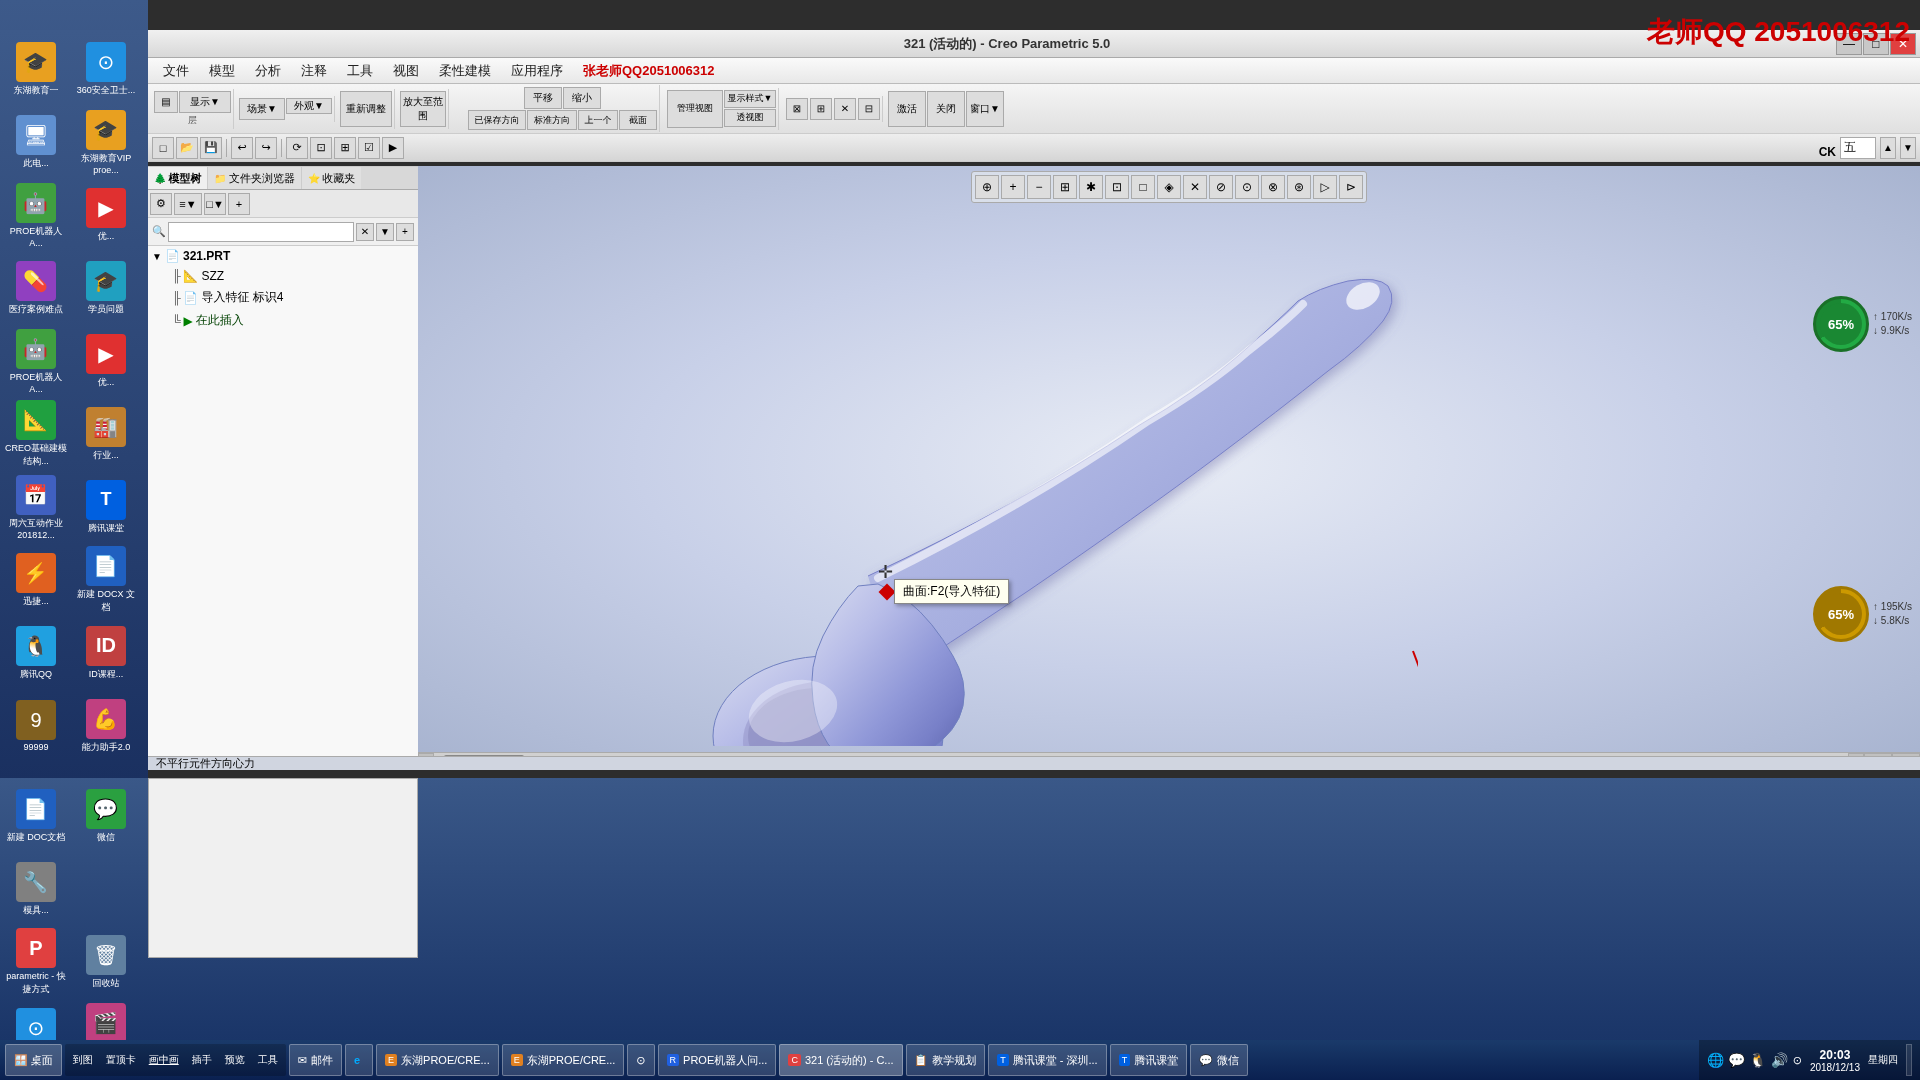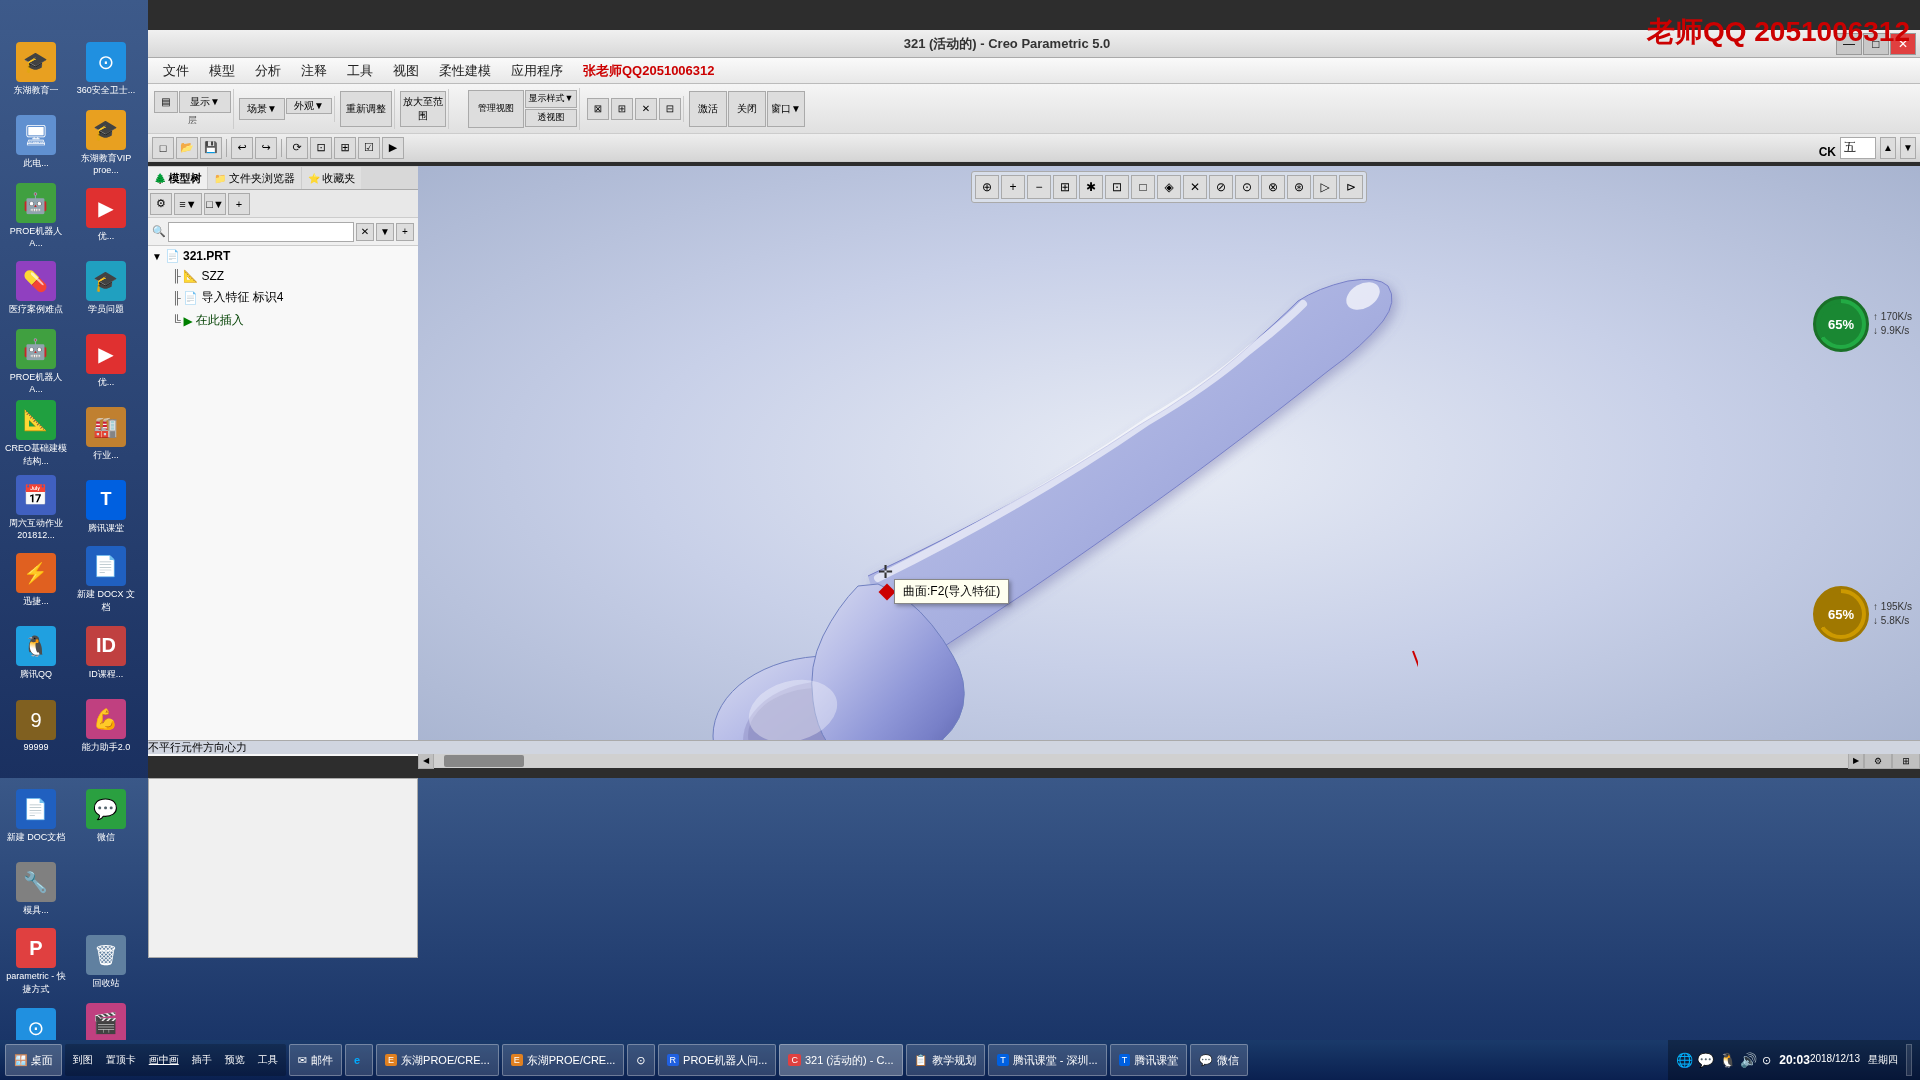--- a/index.html
+++ b/index.html
@@ -191,20 +191,32 @@
   </div>
 
   <div style="display:flex;flex-direction:column;align-items:center;padding:2px;border-right:1px solid #ccc;margin-right:2px;">
     <button style="width:52px;height:36px;background:#ddd;border:1px solid #aaa;font-size:10px;cursor:pointer;">重新调整</button>
   </div>
 
   <div style="display:flex;flex-direction:column;align-items:center;padding:2px;border-right:1px solid #ccc;margin-right:16px;">
     <button style="width:46px;height:36px;background:#ddd;border:1px solid #aaa;font-size:10px;cursor:pointer;">放大至范围</button>
   </div>
 
+  <div style="display:flex;flex-direction:column;align-items:center;padding:2px;border-right:1px solid #ccc;margin-right:4px;">
+    <div style="display:flex;gap:1px;">
+      <button style="width:38px;height:22px;background:#ddd;border:1px solid #aaa;font-size:10px;cursor:pointer;">平移</button>
+      <button style="width:38px;height:22px;background:#ddd;border:1px solid #aaa;font-size:10px;cursor:pointer;">缩小</button>
+    </div>
+    <div style="display:flex;gap:1px;margin-top:1px;">
+      <button style="width:58px;height:20px;background:#ddd;border:1px solid #aaa;font-size:9px;cursor:pointer;">已保存方向</button>
+      <button style="width:50px;height:20px;background:#ddd;border:1px solid #aaa;font-size:9px;cursor:pointer;">标准方向</button>
+      <button style="width:40px;height:20px;background:#ddd;border:1px solid #aaa;font-size:9px;cursor:pointer;">上一个</button>
+      <button style="width:38px;height:20px;background:#ddd;border:1px solid #aaa;font-size:9px;cursor:pointer;">截面</button>
+    </div>
+  </div>
 
   <div style="display:flex;gap:1px;padding:2px;border-right:1px solid #ccc;margin-right:4px;">
     <button style="width:56px;height:38px;background:#ddd;border:1px solid #aaa;font-size:9px;cursor:pointer;">管理视图</button>
     <div style="display:flex;flex-direction:column;gap:1px;">
       <button style="width:52px;height:18px;background:#ddd;border:1px solid #aaa;font-size:9px;cursor:pointer;">显示样式▼</button>
       <button style="width:52px;height:18px;background:#ddd;border:1px solid #aaa;font-size:9px;cursor:pointer;">透视图</button>
     </div>
   </div>
 
   <div style="display:flex;gap:2px;padding:2px;border-right:1px solid #ccc;margin-right:4px;">
@@ -403,21 +415,21 @@
 
 <div style="position:absolute;top:752px;left:418px;width:1502px;height:16px;background:#d0d0d0;border-top:1px solid #aaa;display:flex;align-items:center;">
   <button style="width:16px;height:16px;background:#c0c0c0;border:1px solid #aaa;font-size:8px;cursor:pointer;">◀</button>
   <div style="width:80px;height:12px;background:#888;border-radius:2px;margin-left:10px;cursor:pointer;"></div>
   <div style="flex:1;"></div>
   <button style="width:16px;height:16px;background:#c0c0c0;border:1px solid #aaa;font-size:8px;cursor:pointer;">▶</button>
   <button style="width:28px;height:16px;background:#c0c0c0;border:1px solid #aaa;font-size:9px;cursor:pointer;">⚙</button>
   <button style="width:28px;height:16px;background:#c0c0c0;border:1px solid #aaa;font-size:9px;cursor:pointer;">⊞</button>
 </div>
 
-<div style="position:absolute;top:740px;left:148px;width:1772px;height:14px;background:#d0d5e0;border-top:1px solid #aaa;display:flex;align-items:center;padding:0 0;font-size:11px;">
+<div style="position:absolute;top:756px;left:148px;width:1772px;height:14px;background:#d0d5e0;border-top:1px solid #aaa;display:flex;align-items:center;padding:0 8px;font-size:11px;">
   <span>不平行元件方向心力</span>
 </div>
 
 <div style="position:absolute;top:778px;left:0;width:1920px;height:262px;background:linear-gradient(to bottom,#3a5888,#1a3568);">
 
   <div style="position:absolute;top:0;left:0;width:148px;height:262px;background:linear-gradient(to bottom,#3a5888,#1a3568);display:flex;flex-direction:column;padding:2px;gap:1px;">
     <div class="icon-pair">
       <div class="di">
         <div class="di-img" style="background:#2060c0;">📄</div>
         <span>新建 DOC文档</span>
@@ -522,20 +534,20 @@
   </button>
 
   <div id="taskbar-right">
     <div style="display:flex;gap:4px;align-items:center;">
       <span style="font-size:14px;cursor:pointer;">🌐</span>
       <span style="font-size:14px;cursor:pointer;">💬</span>
       <span style="font-size:14px;cursor:pointer;">🐧</span>
       <span style="font-size:14px;cursor:pointer;">🔊</span>
       <span style="font-size:11px;cursor:pointer;">⊙</span>
     </div>
-    <div style="display:flex;align-items:flex-start;">
+    <div style="display:flex;flex-direction:column;align-items:center;">
       <span style="font-size:12px;font-weight:bold;">20:03</span>
       <span style="font-size:10px;">2018/12/13</span>
     </div>
     <div style="font-size:10px;">星期四</div>
     <button style="width:6px;height:32px;background:rgba(255,255,255,0.1);border:1px solid rgba(255,255,255,0.2);cursor:pointer;"></button>
   </div>
 </div>
 
 </body></html>

